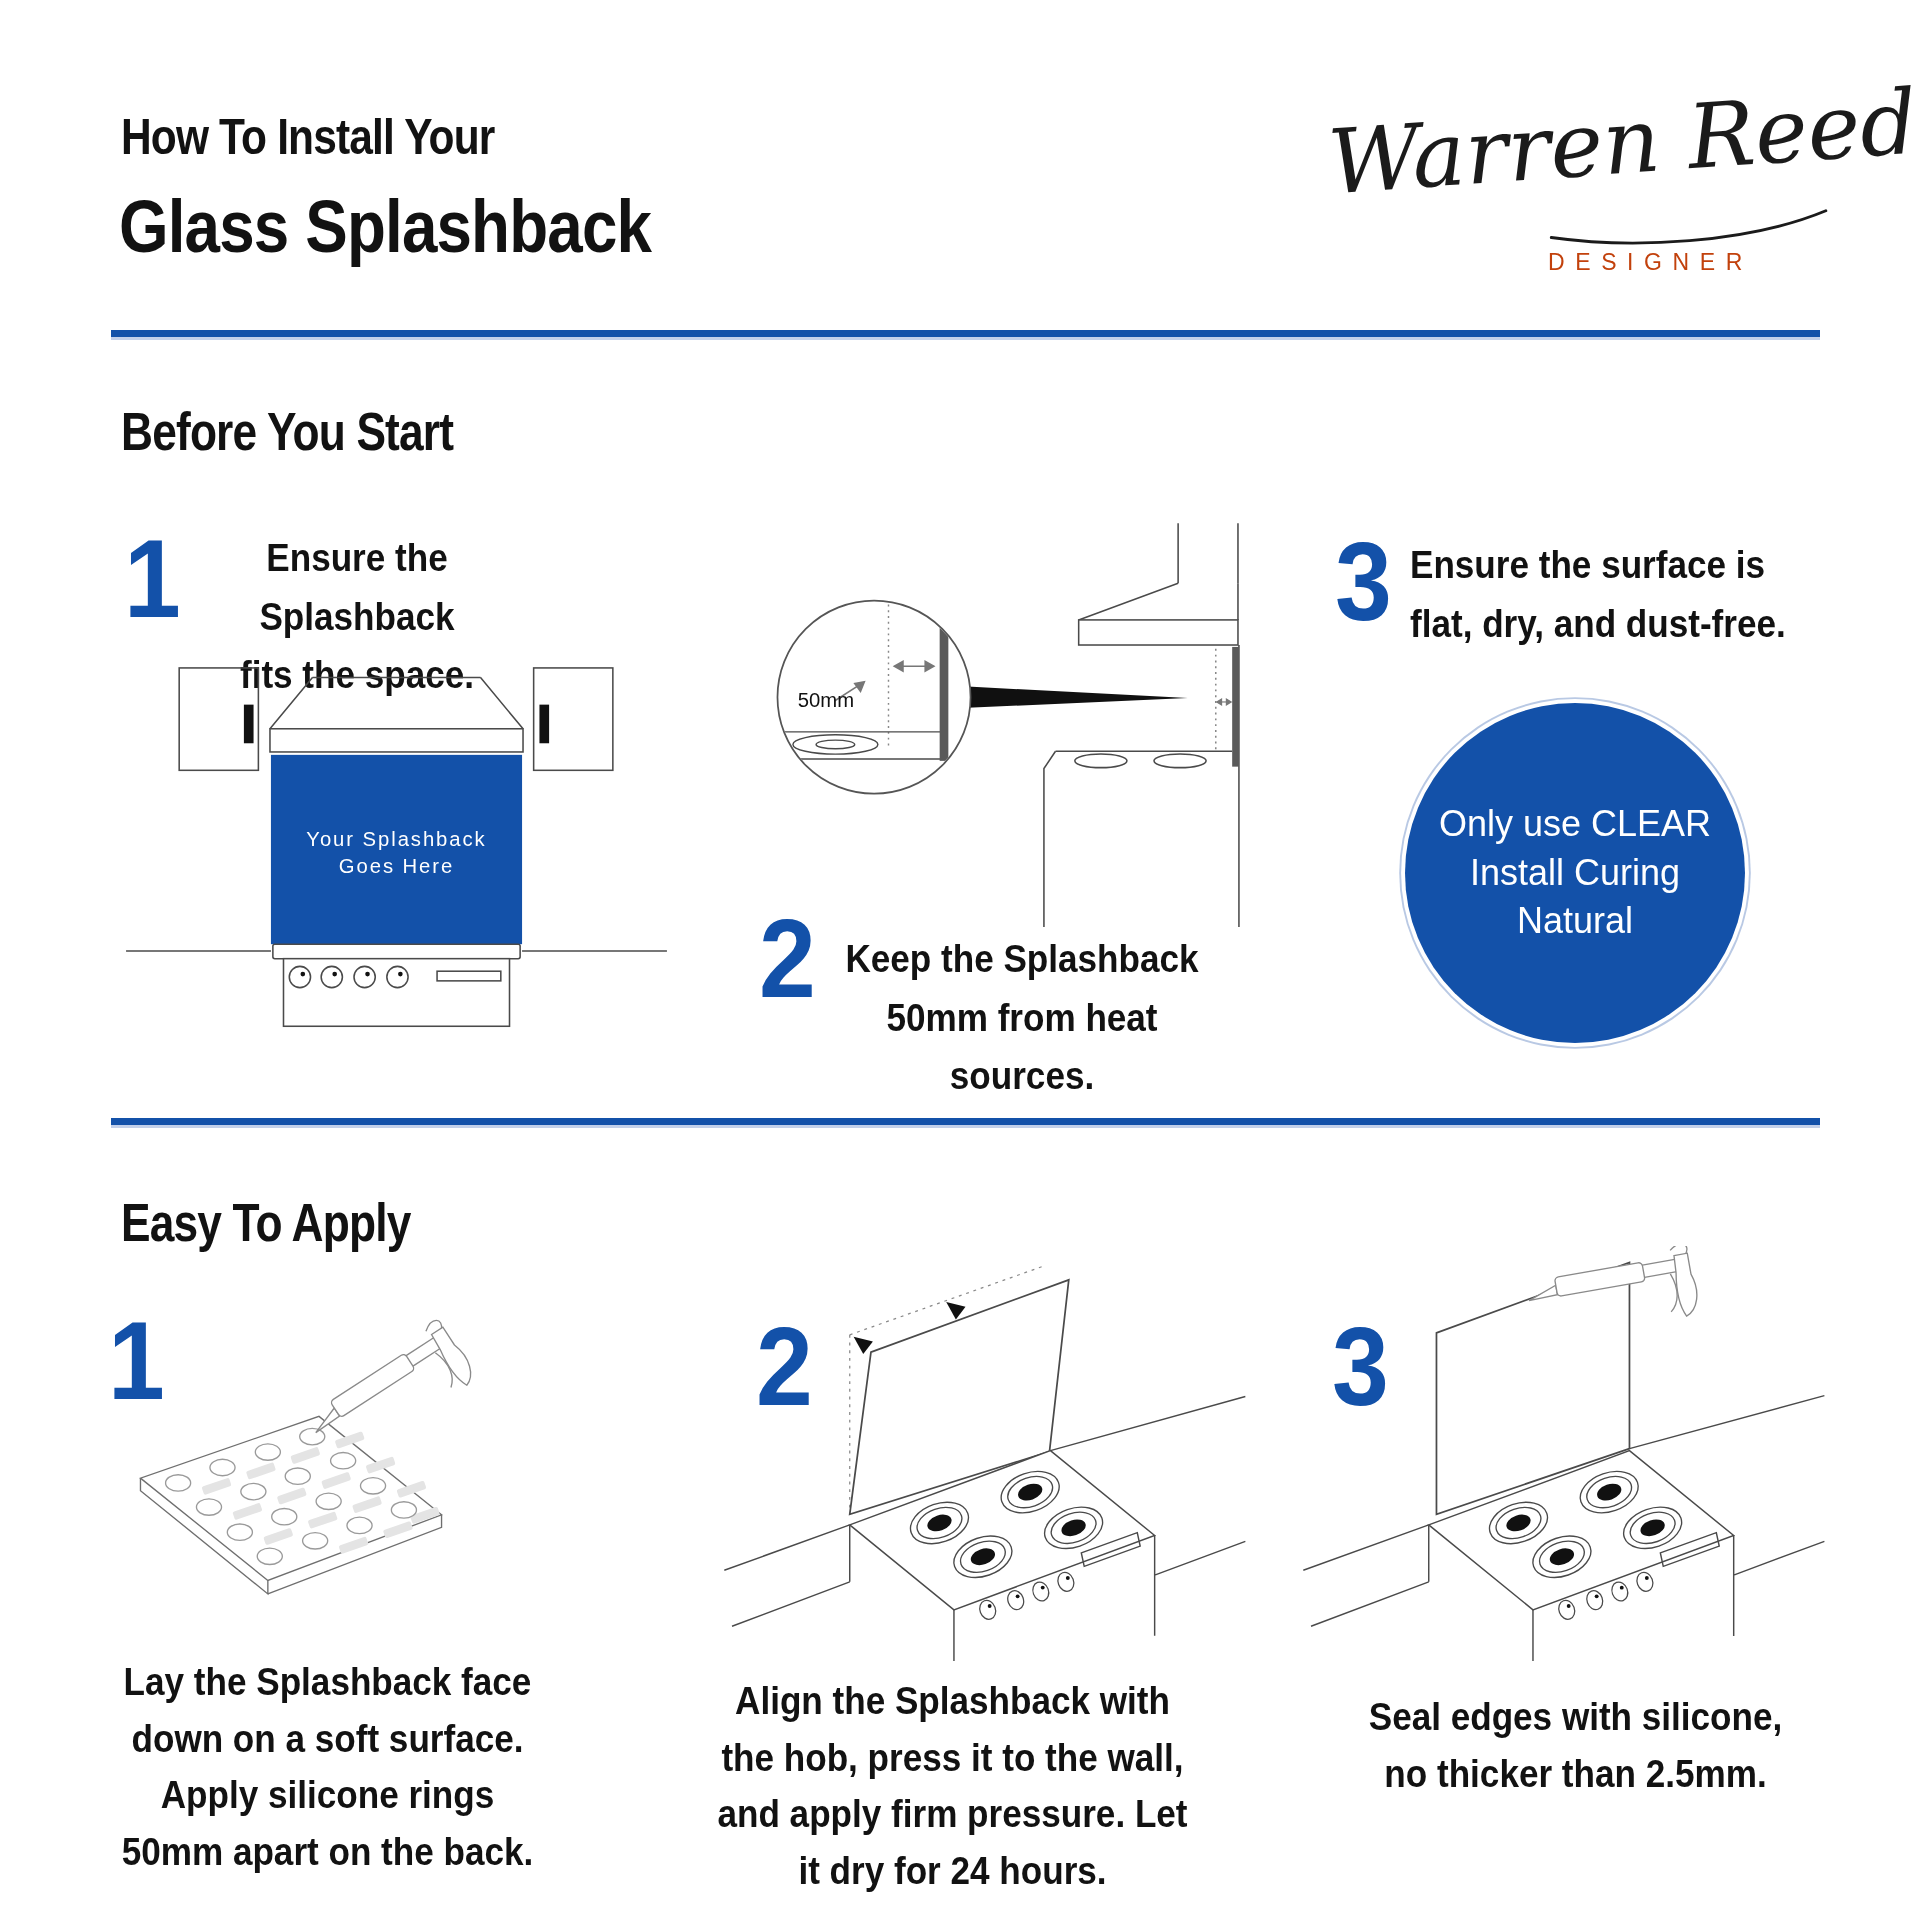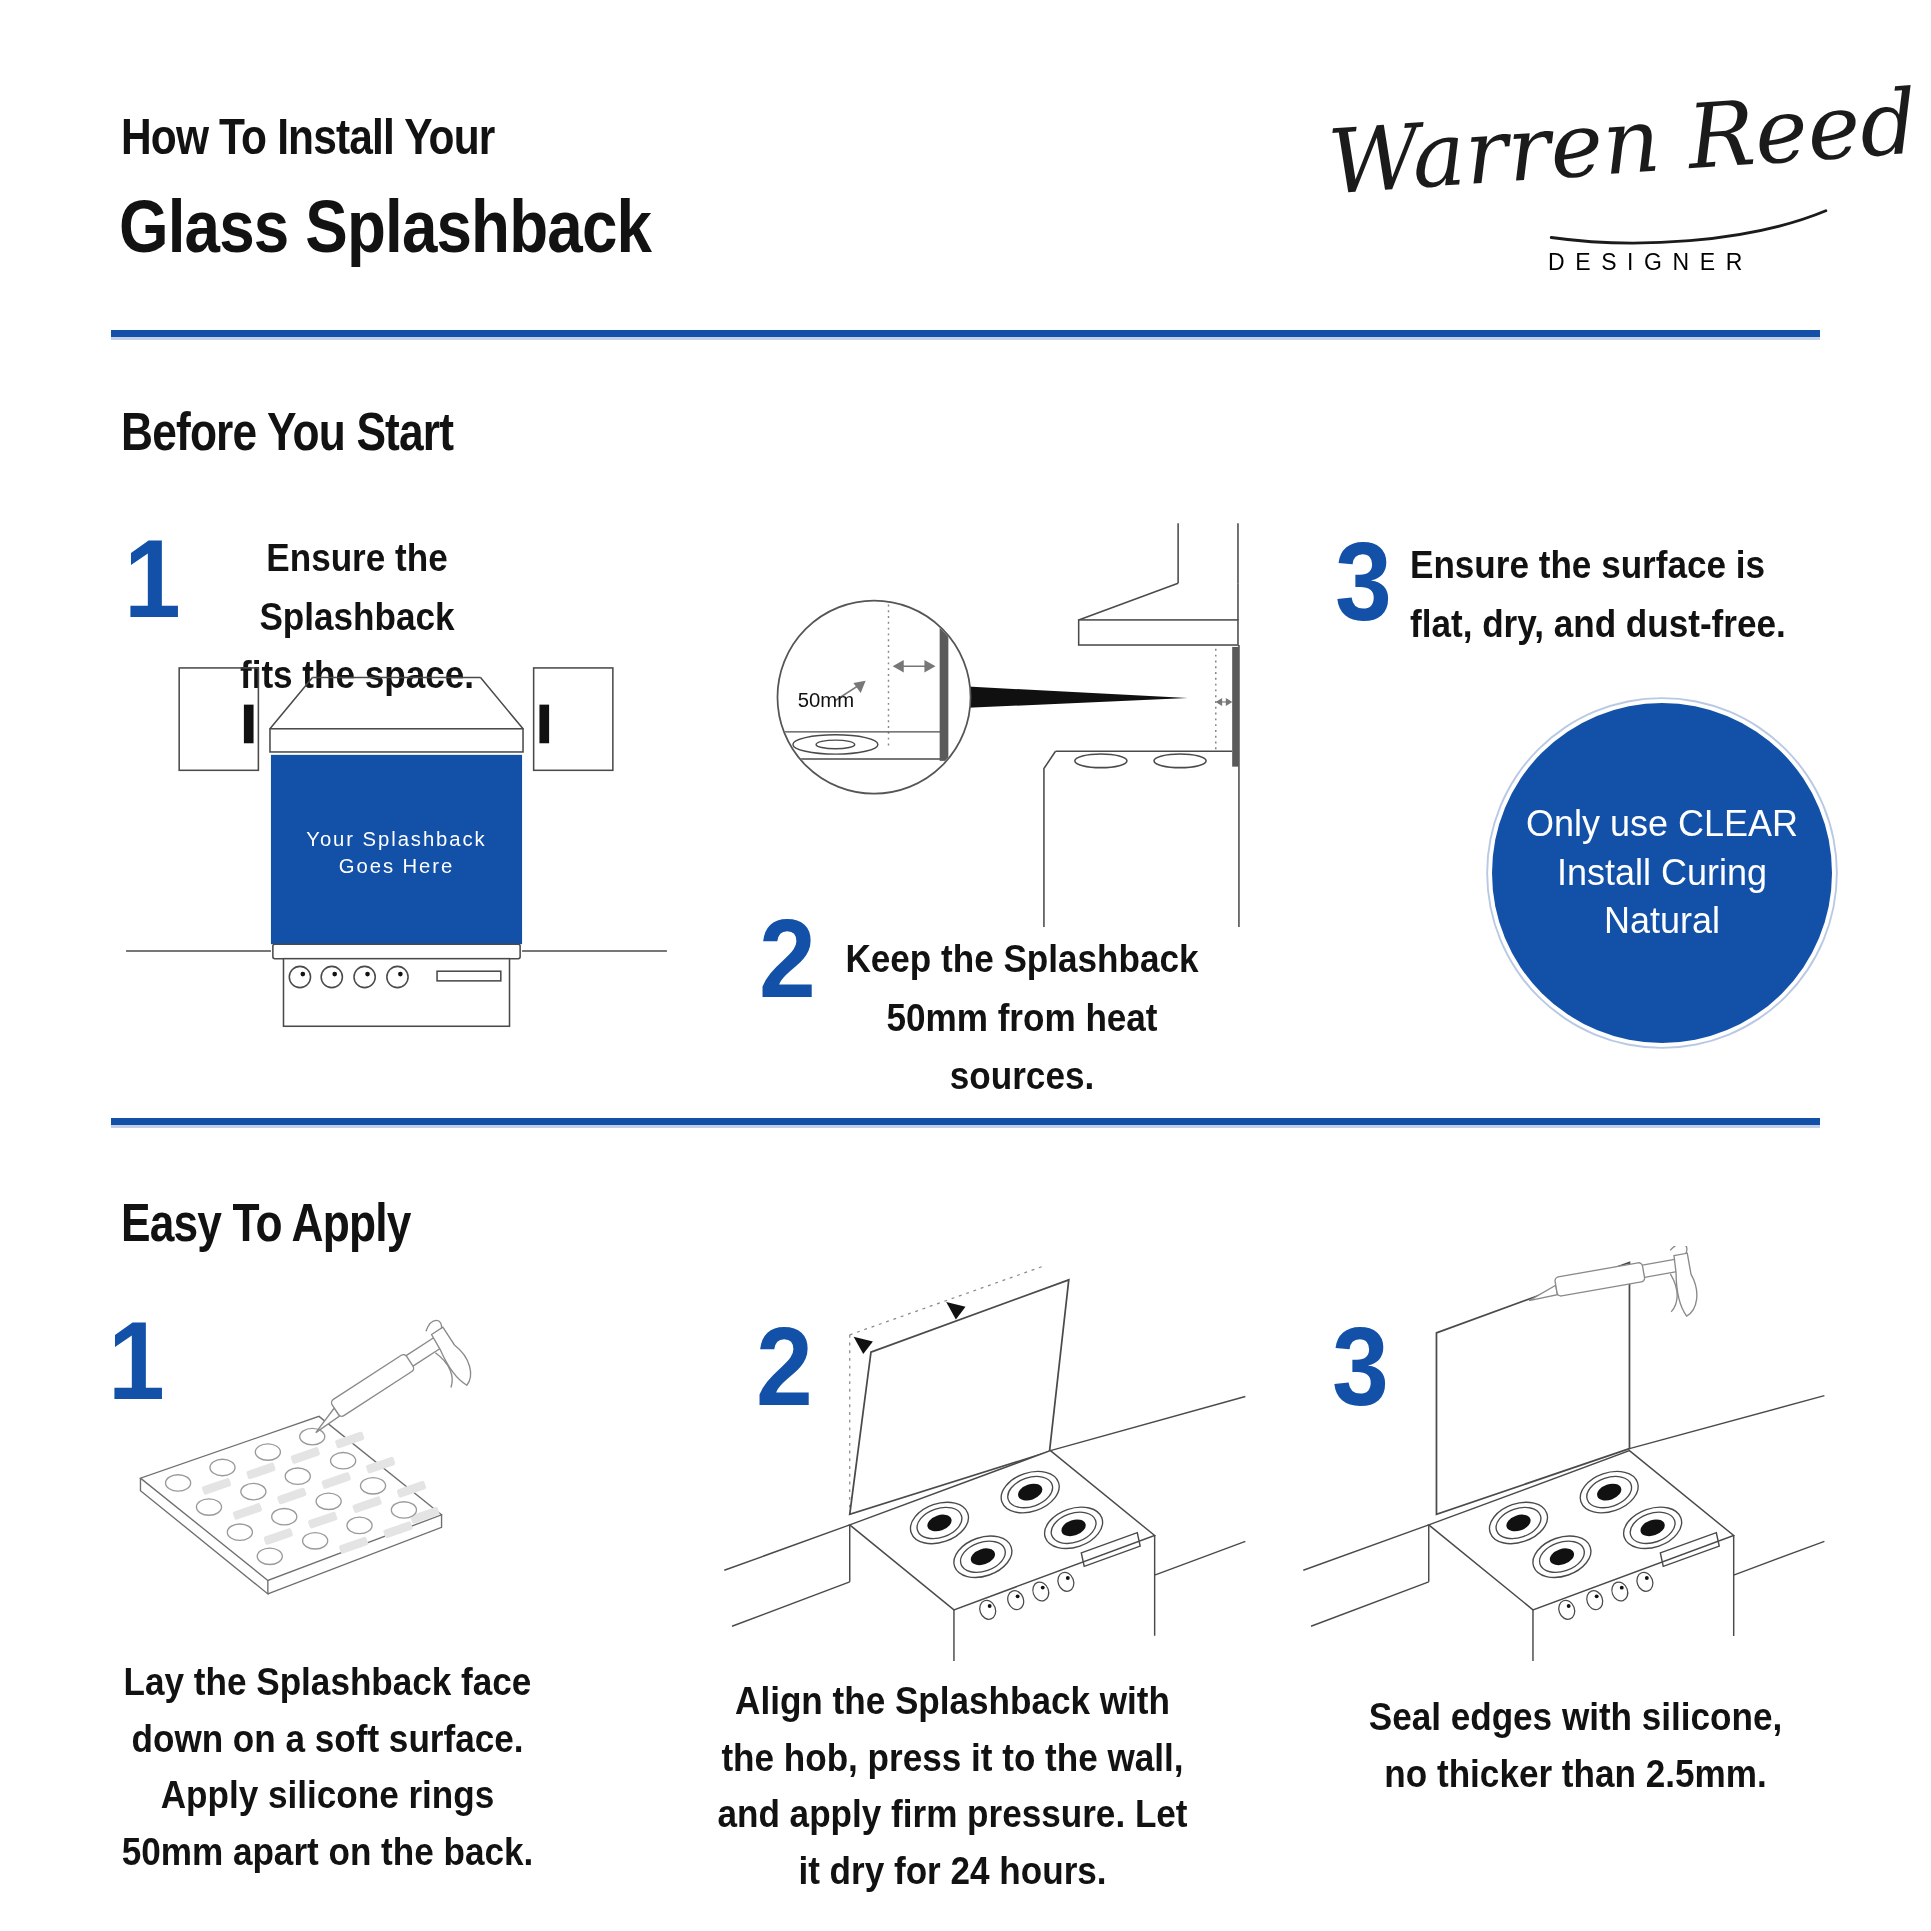--- a/index.html
+++ b/index.html
@@ -14,35 +14,35 @@
     font-family:"Liberation Sans", sans-serif;color:var(--ink);overflow:hidden;
   }
   .abs{position:absolute;}
   .t1{left:121px;top:108px;font-size:50px;font-weight:700;letter-spacing:-1px;
       transform:scaleX(.85);transform-origin:0 0;white-space:nowrap;}
   .t2{left:119px;top:183px;font-size:75px;font-weight:700;letter-spacing:-1px;
       transform:scaleX(.85);transform-origin:0 0;white-space:nowrap;}
   .brand-script{left:1328px;top:93px;width:502px;text-align:center;
       font-family:"DejaVu Serif", serif;font-style:italic;font-weight:400;
       font-size:89px;color:#1b1b1b;transform:rotate(-4deg);white-space:nowrap;}
-  .brand-caption{left:1548px;top:249px;font-size:23px;letter-spacing:10.6px;color:#000000;
+  .brand-caption{left:1548px;top:249px;font-size:23px;letter-spacing:10.6px;color:#c2410c;
       font-family:"Liberation Sans", sans-serif;}
   .divider{left:111px;width:1709px;height:6.8px;background:var(--accent);
       border-bottom:3.9px solid #c3d0ea;}
   .h2{font-size:54px;font-weight:700;letter-spacing:-1px;
       transform:scaleX(.82);transform-origin:0 0;white-space:nowrap;}
   .num{color:var(--accent);font-weight:700;font-size:111px;line-height:1;
       transform:scaleX(.92);transform-origin:0 0;}
   .steptext{font-weight:700;font-size:39px;line-height:1.5;transform:scaleX(.9);}
   .steptext.centered{text-align:center;transform-origin:50% 0;}
   .steptext.lefted{text-align:left;transform-origin:0 0;}
   .caption{font-weight:700;font-size:39px;line-height:1.45;text-align:center;
       transform:scaleX(.9);transform-origin:50% 0;}
   .note-circle{
-      left:1492px;top:703px;width:340px;height:340px;border-radius:50%;
+      left:1405px;top:703px;width:340px;height:340px;border-radius:50%;
       background:var(--accent);color:#fff;display:flex;flex-direction:column;
       align-items:center;justify-content:center;text-align:center;
       font-size:36px;line-height:1.35;font-weight:400;
       box-shadow:0 0 0 3.9px #ffffff, 0 0 0 5.8px #b9c9e4;}
   svg text{font-family:"Liberation Sans", sans-serif;}
 </style>
 </head>
 <body>
 
 <div class="abs t1">How To Install Your</div>

